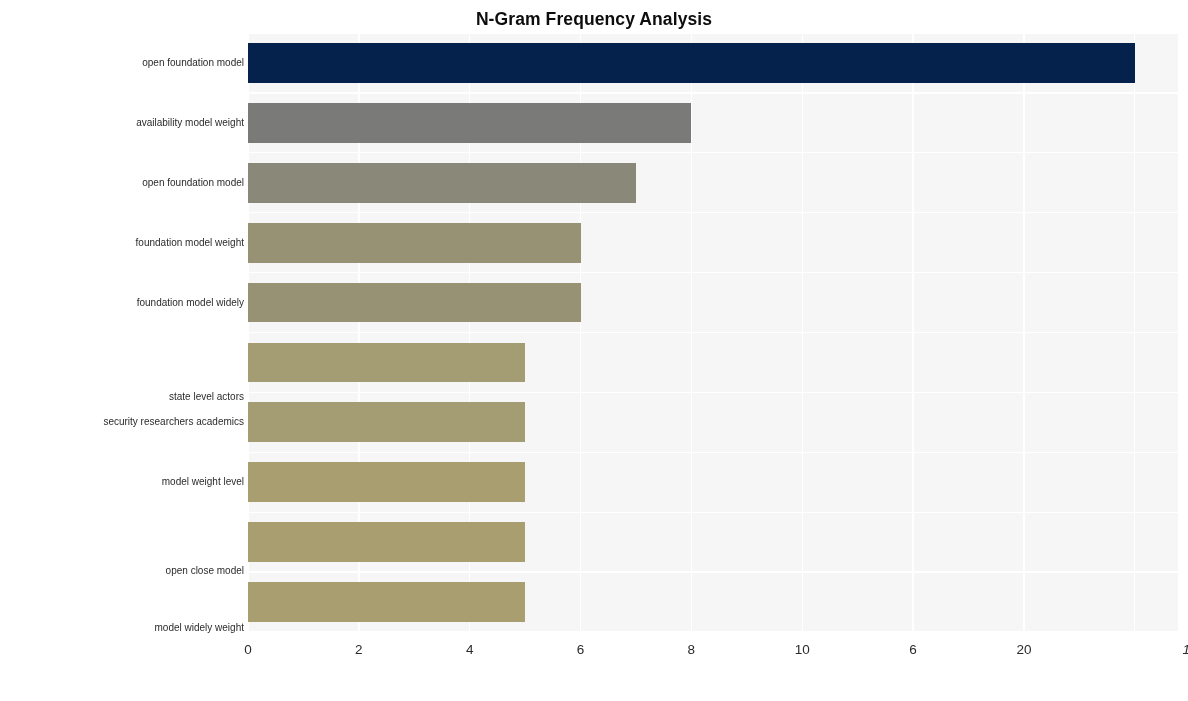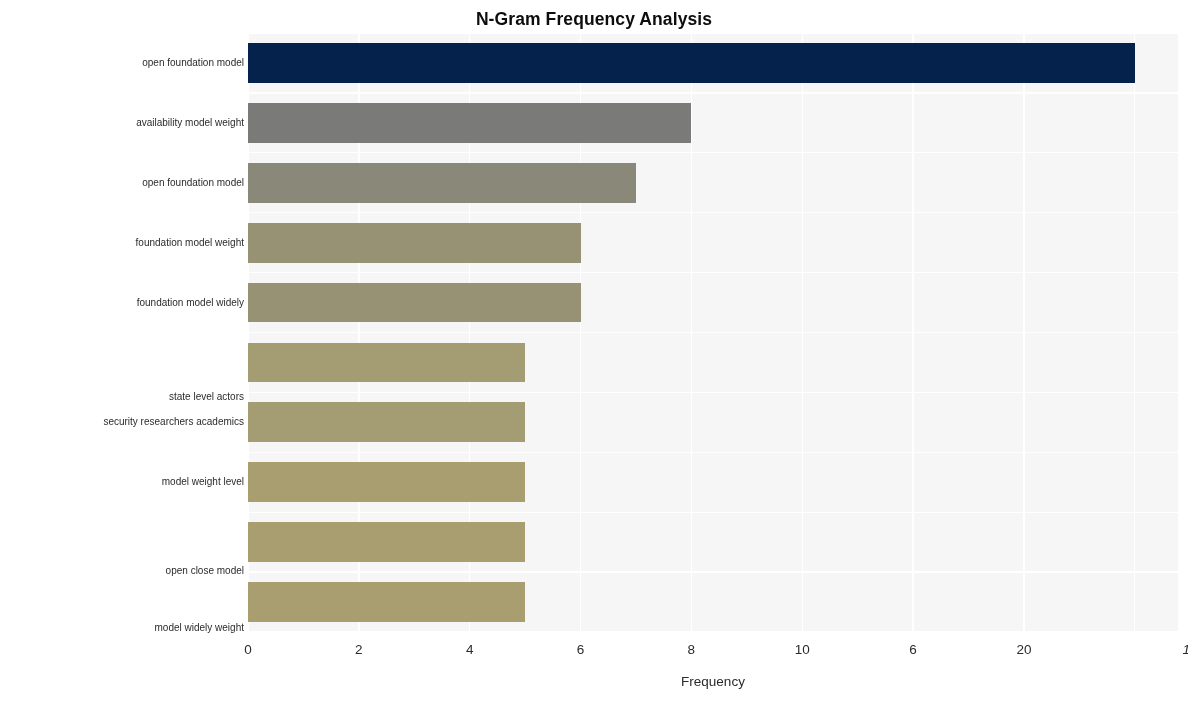--- a/index.html
+++ b/index.html
@@ -184,15 +184,14 @@
       <div class="xtick-label" style="left: 358.846px;">2</div>
       <div class="xtick-label" style="left: 469.692px;">4</div>
       <div class="xtick-label" style="left: 580.539px;">6</div>
       <div class="xtick-label" style="left: 691.385px;">8</div>
       <div class="xtick-label" style="left: 802.231px;">10</div>
       <div class="xtick-label" style="left: 913.077px;">6</div>
       <div class="xtick-label" style="left: 1023.92px;">20</div>
       <div class="xtick-label" style="left: 1190px; font-style: italic;">16</div>
     </div>
 
-  <div id="xaxis-title">Frequency</div>
 
 </div>
 
 </body></html>

